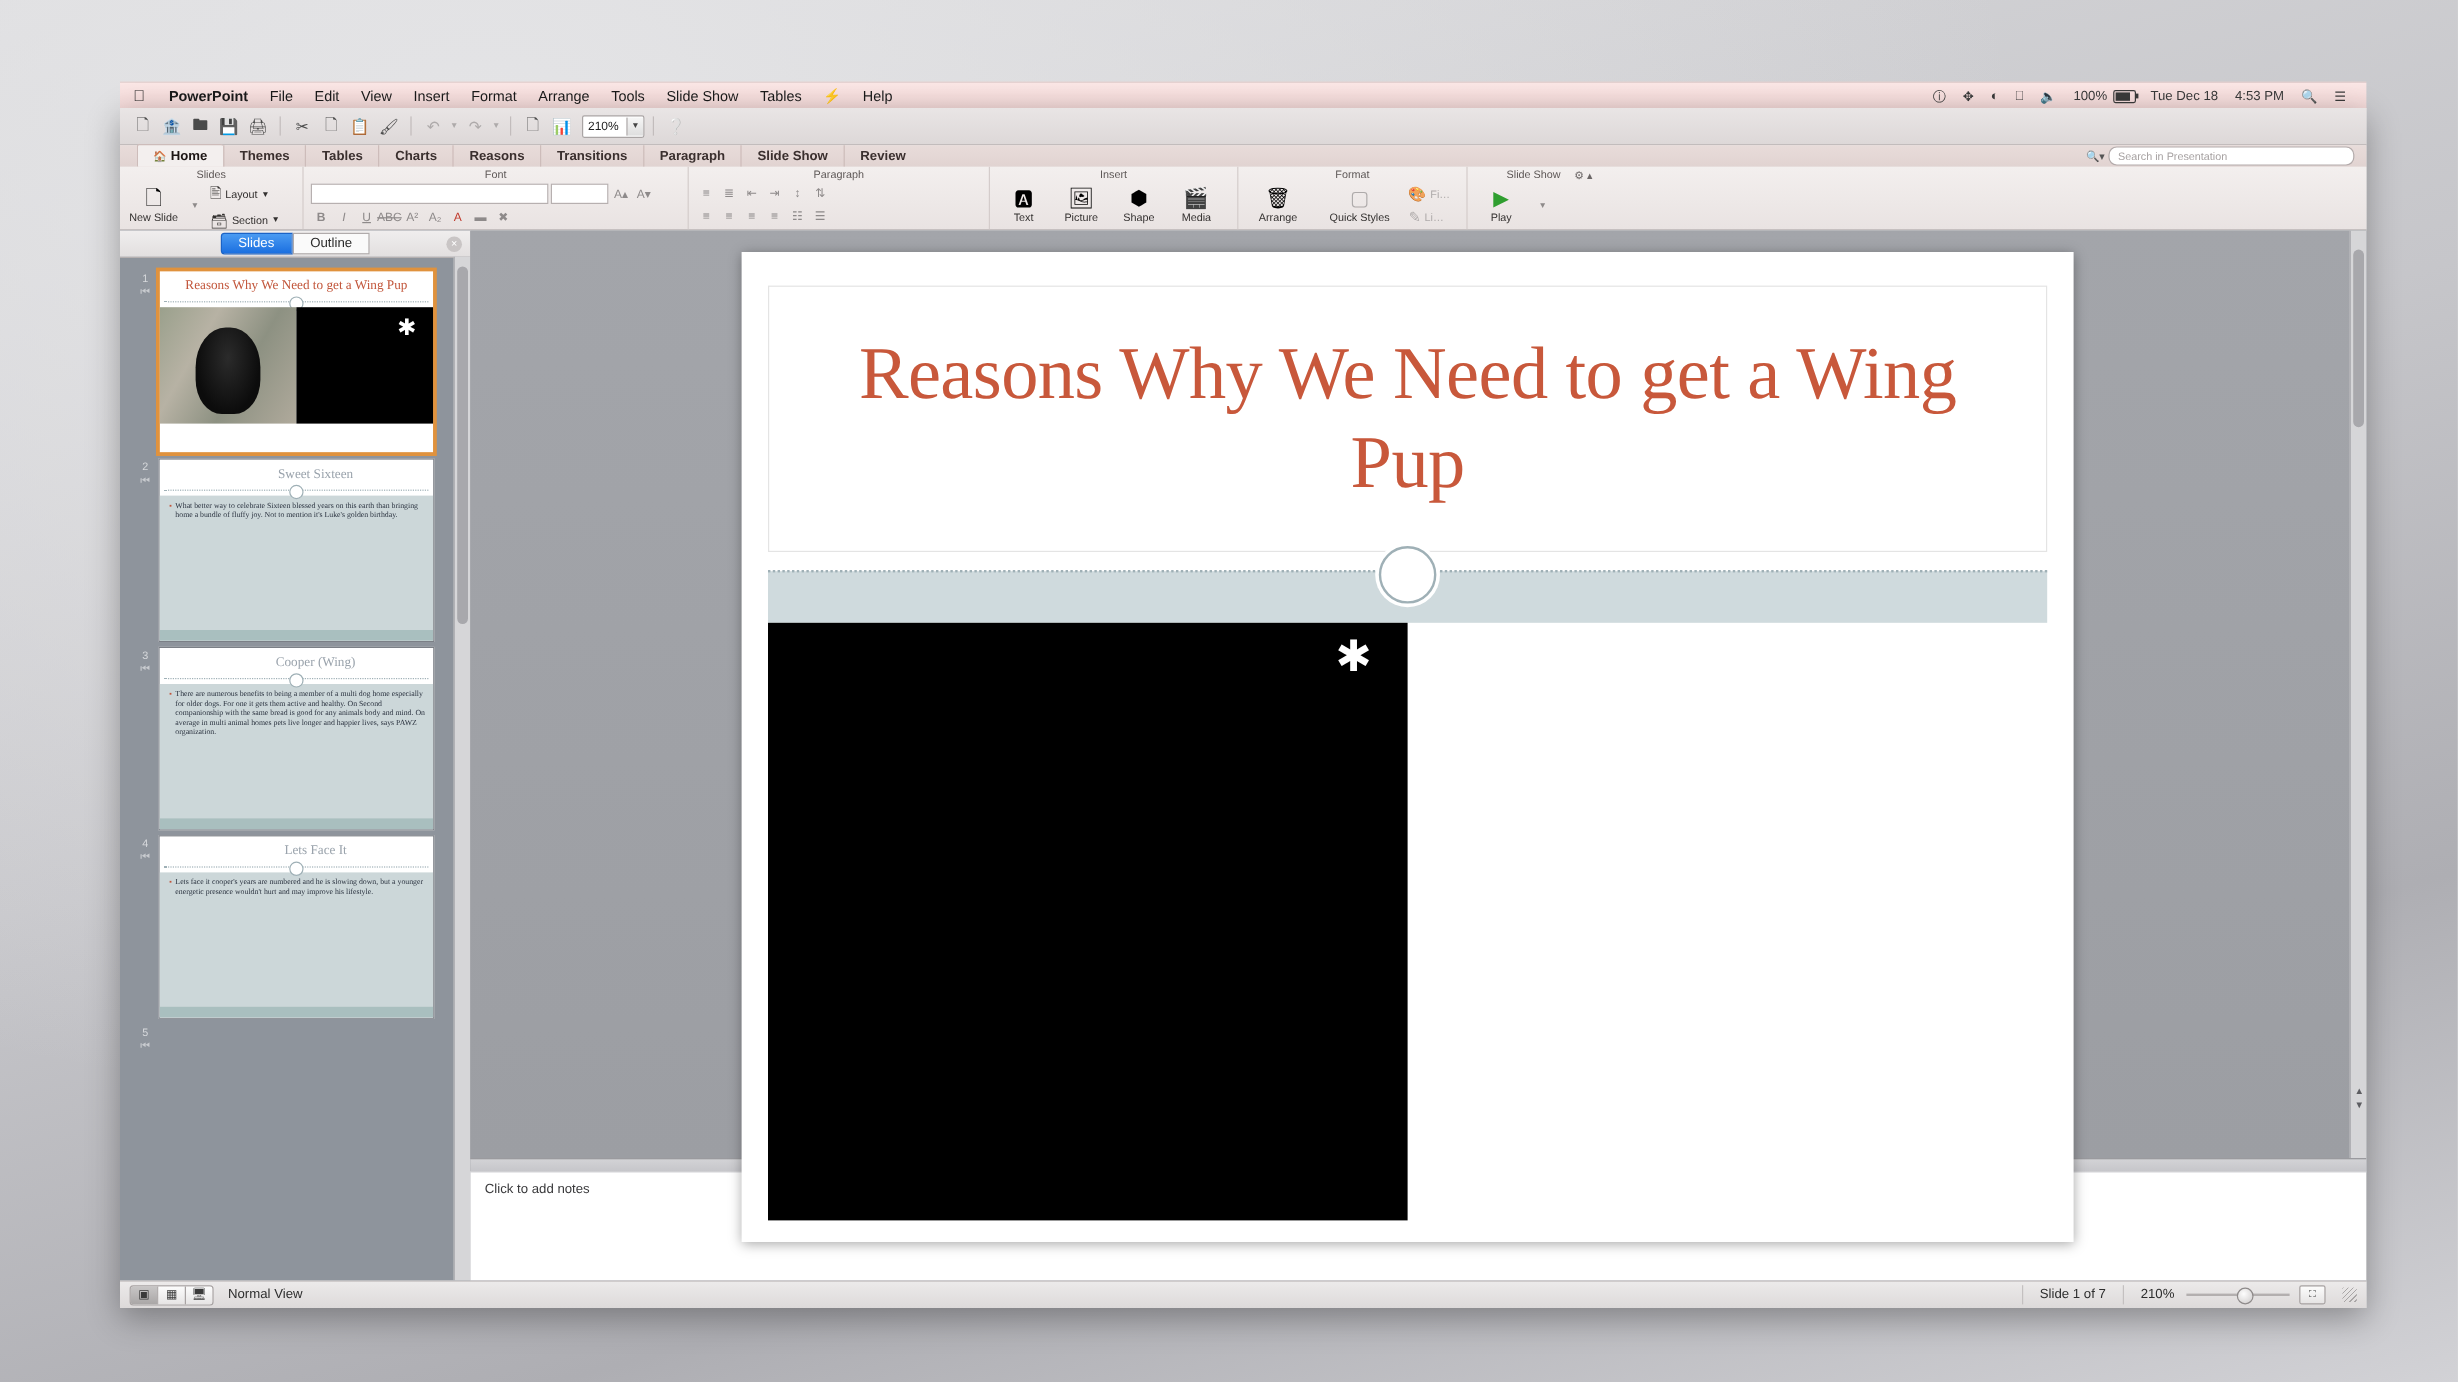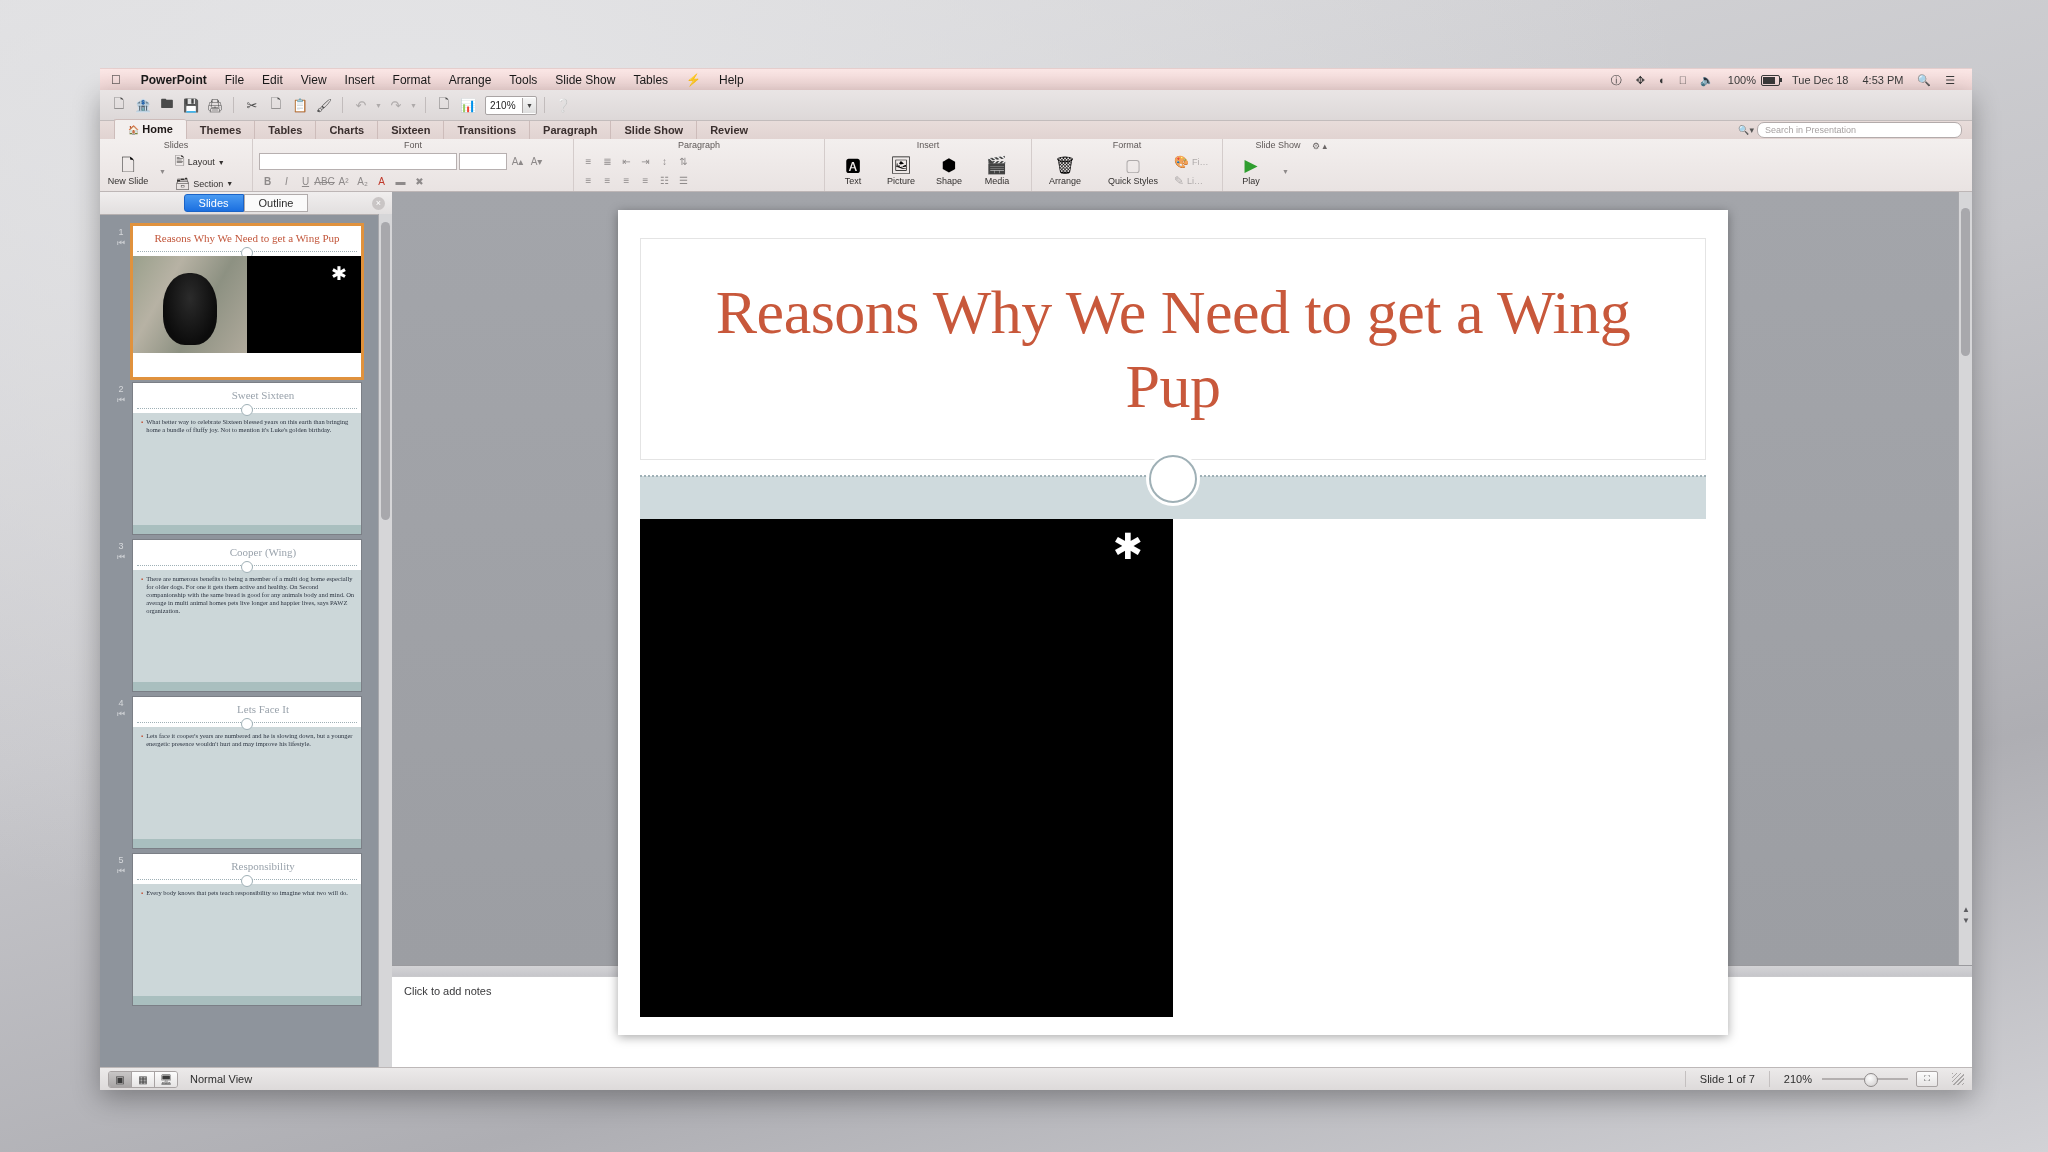--- a/index.html
+++ b/index.html
@@ -250,21 +250,21 @@
     <span class="tb-btn" style="color:#7b5fb0;">❔</span>
   </div>
 
   <div id="ribbon-tabs">
     <span class="rtab active">
       <span class="home-ic">🏠</span><span>Home</span>
     </span>
     <span class="rtab">Themes</span>
     <span class="rtab">Tables</span>
     <span class="rtab">Charts</span>
-    <span class="rtab">Sixteen</span>
+    <span class="rtab">Reasons</span>
     <span class="rtab">Transitions</span>
     <span class="rtab">Paragraph</span>
     <span class="rtab">Slide Show</span>
     <span class="rtab">Review</span>
     <span id="ribbon-search">
       <span class="srch-ic">🔍▾</span>
       <span class="srch-box">Search in Presentation</span>
     </span>
   </div>
 
@@ -478,33 +478,20 @@
                 </div>
             </div>
             <div class="t-foot"></div>
           </div>
         </div>
 
         <div class="thumb-row">
           <div class="thumb-meta">
             <div>5</div>
             <div class="rep">⏮</div>
-          </div>
-          <div class="thumb">
-            <div class="t-title gray">Responsibility</div>
-            <div class="t-divider">
-                <span class="t-circ"></span>
-              </div>
-            <div class="t-body">
-              <div class="t-bul">
-                  <span class="dot">▪</span>
-                  <span>Every body knows that pets teach responsibility so imagine what two will do.</span>
-                </div>
-            </div>
-            <div class="t-foot"></div>
           </div>
         </div>
       </div>
 
       <div id="pane-scroll">
         <div id="pane-thumbpos"></div>
       </div>
     </div>
 
     <div id="editor">

